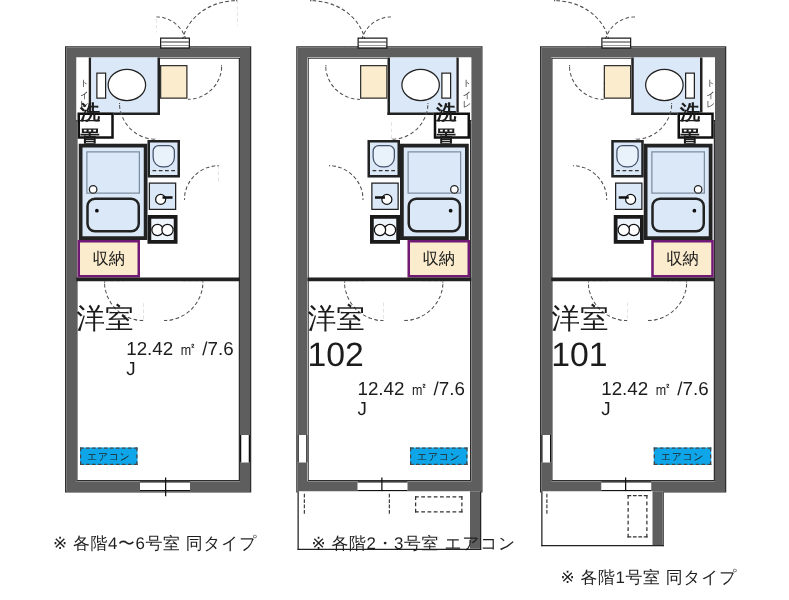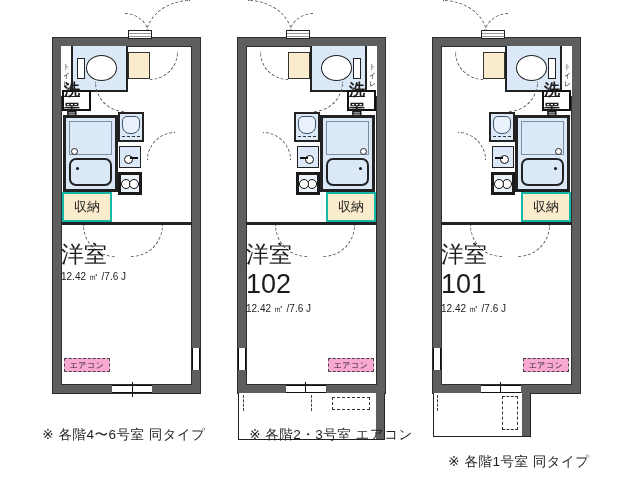--- a/index.html
+++ b/index.html
@@ -42,31 +42,31 @@
 
   .sink{left:58px;top:100px;width:22px;height:22px;border:1.5px solid #222;}
   .sink::before{content:"";position:absolute;left:4px;top:8px;width:7px;height:7px;border:1.5px solid #111;border-radius:50%;background:#fff;}
   .sink::after{content:"";position:absolute;left:10px;top:10px;width:8px;height:2px;background:#111;}
 
   .stove{left:57px;top:126px;width:24px;height:23px;border:3px solid #1a1a1a;background:#eef4fc;}
   .stove::before,.stove::after{content:"";position:absolute;top:4px;width:8px;height:8px;border:1.5px solid #111;border-radius:50%;background:#fff;}
   .stove::before{left:0px;}
   .stove::after{right:0px;}
 
-  .closet{left:1px;top:146px;width:50px;height:30px;border:2px solid #14b8a6;
+  .closet{left:1px;top:146px;width:50px;height:30px;border:2px solid #701a75;
           display:flex;align-items:center;justify-content:center;font-size:13px;}
 
   .divider{left:0;right:0;top:176px;height:3px;background:#222;}
 
   .room-text{left:0;right:0;top:196px;line-height:1.05;}
   .rt-type{font-size:23px;}
   .rt-num{font-size:27px;margin-top:4px;}
-  .rt-area{font-size:10px;margin-top:6px;}
-
-  .aircon{left:3px;top:312px;width:46px;height:14px;border:1.5px dashed #444;background:#f9a8d4;
+  .rt-area{font-size:15px;margin-top:6px;padding-left:40px;}
+
+  .aircon{left:3px;top:312px;width:46px;height:14px;border:1.5px dashed #444;background:#0ea5e9;
           font-size:8px;display:flex;align-items:center;justify-content:center;letter-spacing:.5px;color:#222;}
 
   .win-b{left:51px;bottom:-8px;width:40px;height:8px;background:#fff;border-top:1.5px solid #111;border-bottom:1.5px solid #111;}
   .win-b::after{content:"";position:absolute;left:50%;top:-4px;width:1.3px;height:15px;background:#111;}
   .win-r{right:-8px;top:302px;width:8px;height:22px;background:#fff;border-left:1.5px solid #111;border-right:1.5px solid #111;}
 
   .arc{border-color:#555;}
   .a1{left:64px;top:-33px;width:25px;height:25px;border-top:1.3px dashed #555;border-right:1.3px dashed #555;border-top-right-radius:100% 100%;}
   .a2{left:84px;top:-46px;width:45px;height:38px;border-top:1.3px dashed #555;border-left:1.3px dashed #555;border-top-left-radius:100% 100%;}
   .a3{left:34px;top:36px;width:30px;height:30px;border-bottom:1.3px dashed #555;border-left:1.3px dashed #555;border-bottom-left-radius:100% 100%;}

